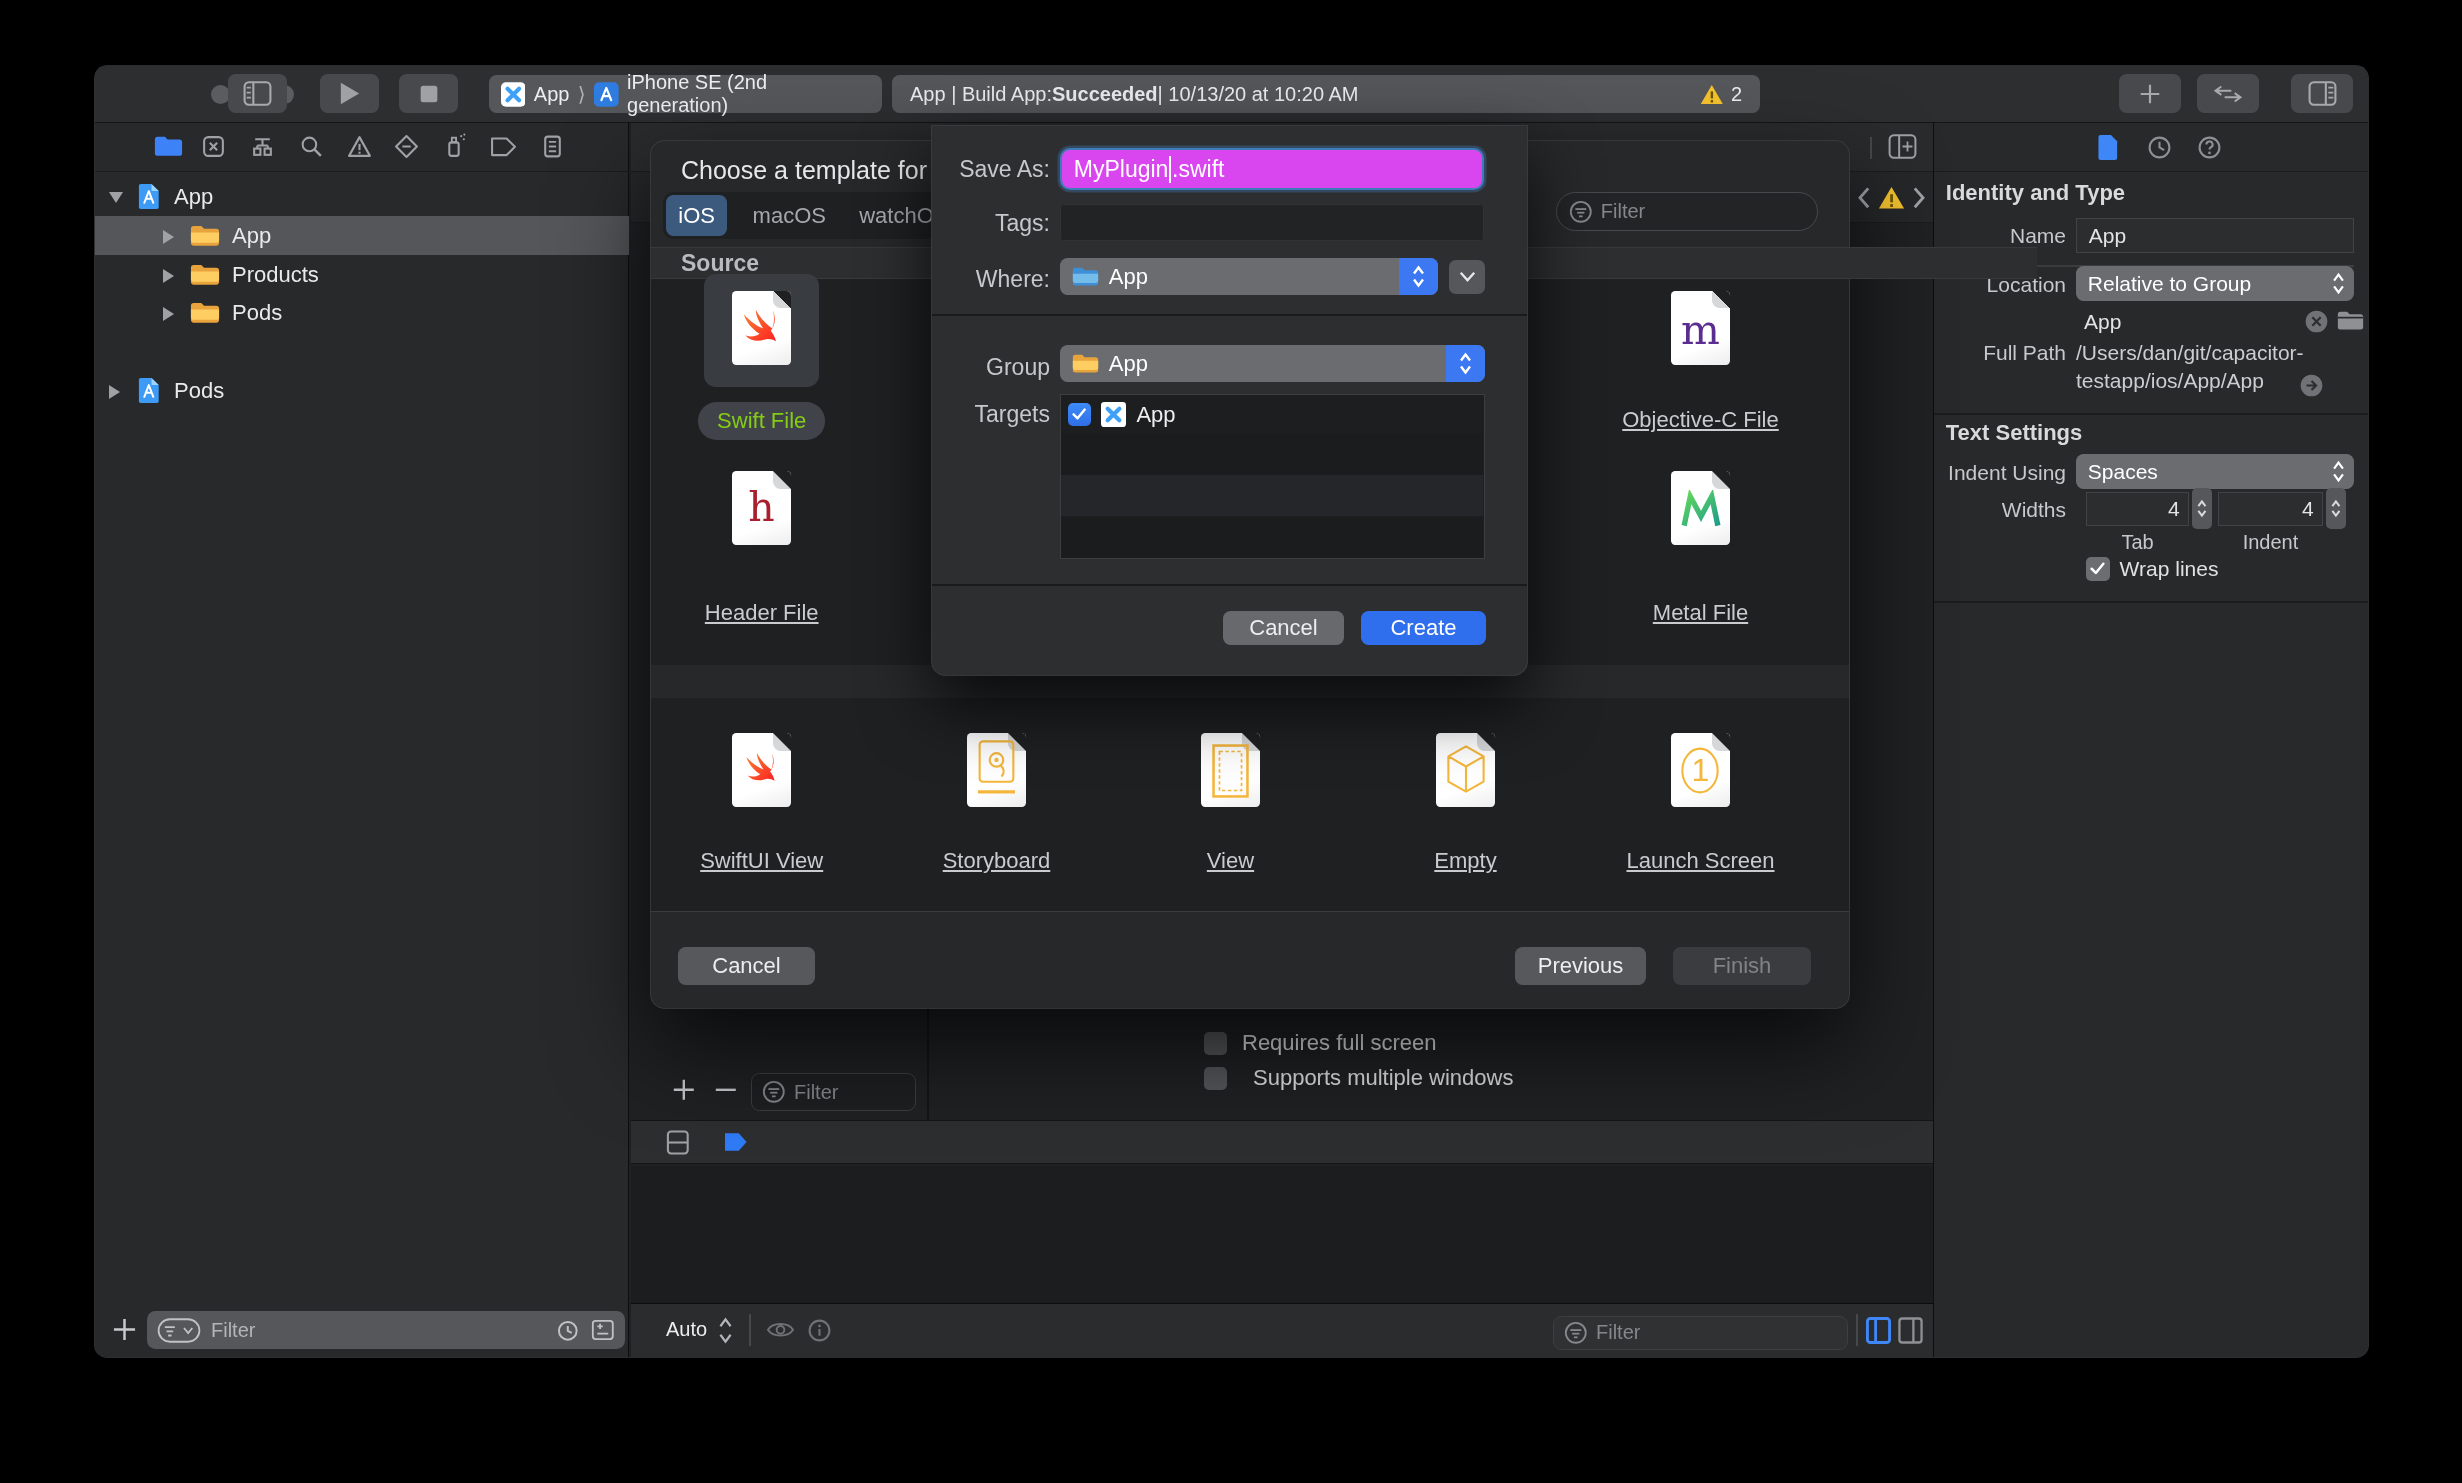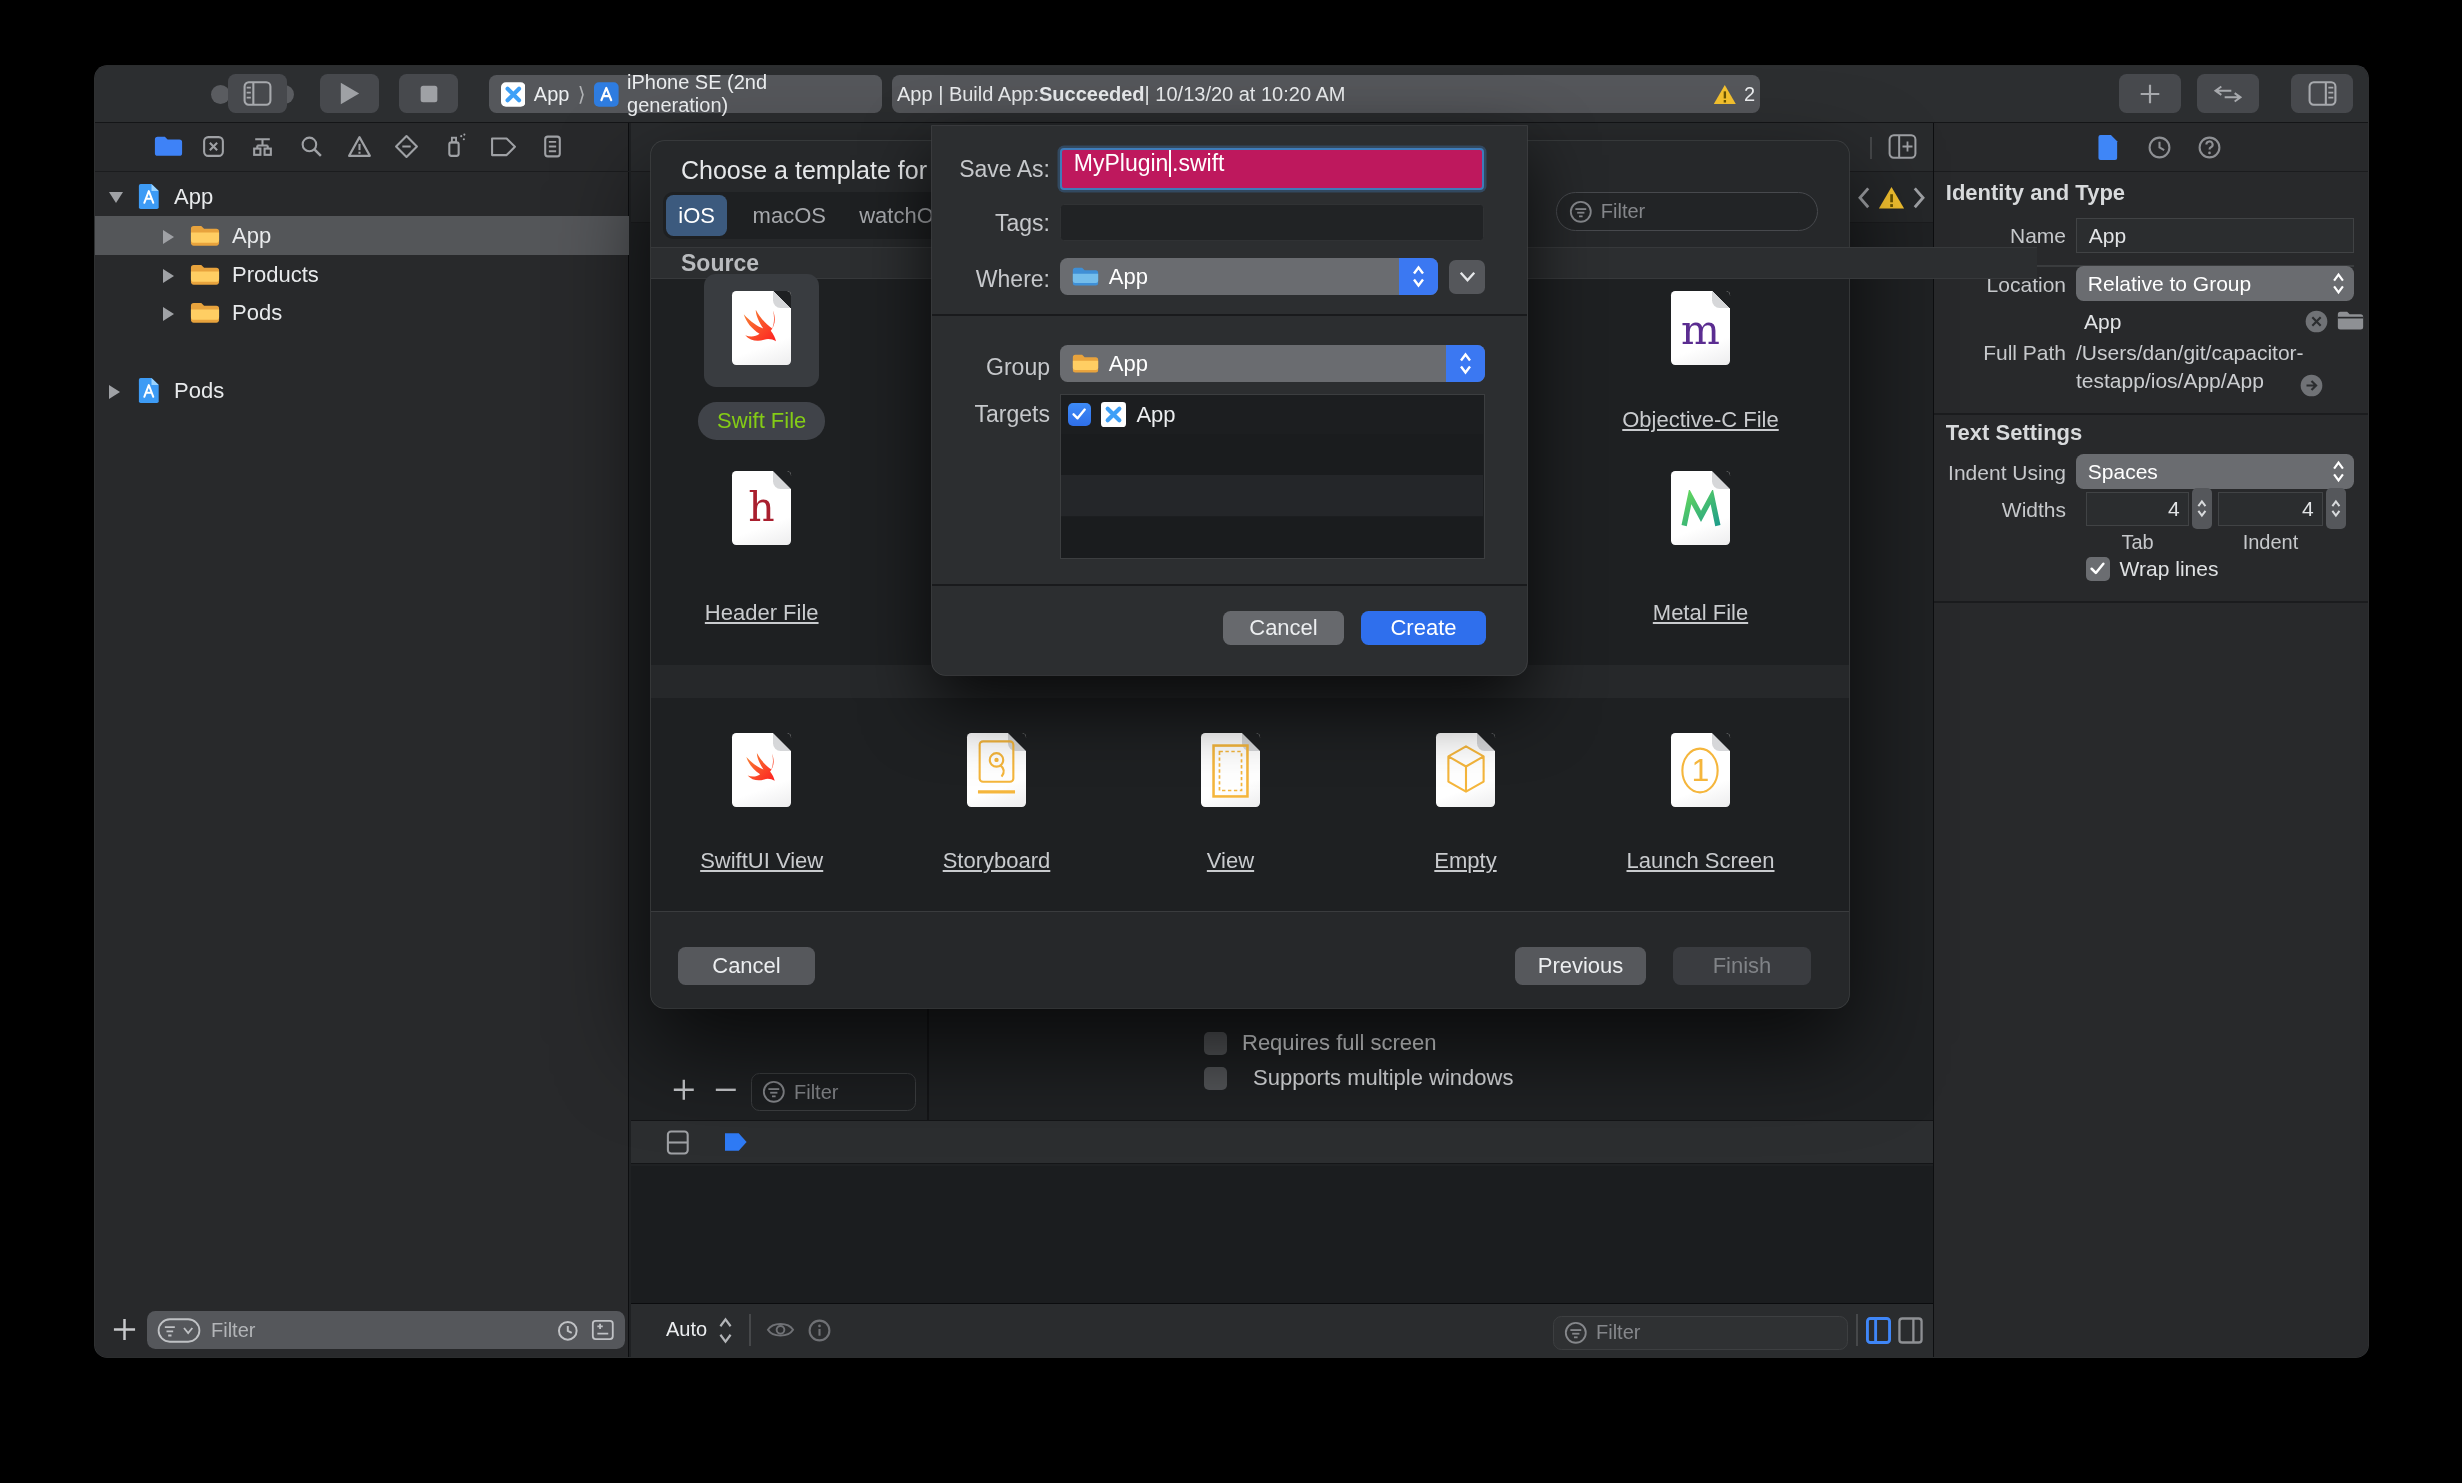--- a/index.html
+++ b/index.html
@@ -80,21 +80,21 @@
         </svg>
       <span>App</span>
       <span style="color:#b0b2b5">⟩</span>
       <svg width="25" height="25" viewBox="0 0 30 30">
           <rect width="30" height="30" rx="6" fill="#2f7de1"></rect>
           <path d="M9 22 L15 7 L21 22 M11 17 h8" stroke="#fff" stroke-width="2.6" fill="none" stroke-linecap="round" stroke-linejoin="round"></path>
         </svg>
       <span>iPhone SE (2nd generation)</span>
     </div>
 
-    <div class="pill" style="left:797px;width:868px;padding:0 5px">
+    <div class="pill" style="left:797px;width:868px;padding:0 18px">
       <span>App | Build App: </span>
       <b class="stat">Succeeded</b>
       <span> | 10/13/20 at 10:20 AM</span>
       <span style="margin-left:auto;display:flex;align-items:center;gap:6.8px">
         <svg width="23.6" height="21" viewBox="0 0 30 26">
             <path d="M15 1 L29 25 H1 Z" fill="#f6c32f"></path>
             <rect x="13.6" y="9" width="3" height="9" fill="#6b5500"></rect>
             <rect x="13.6" y="20" width="3" height="3.2" fill="#6b5500"></rect>
           </svg>
         <span>2</span>
@@ -576,21 +576,21 @@
   <div class="dbtn" style="left:864px;top:806px;width:131px">
       <span>Previous</span>
     </div>
   <div class="dbtn" style="left:1022px;top:806px;width:138px;background:#3a3c40;color:#808387">
       <span>Finish</span>
     </div>
 </div>
 
 <div id="sheet">
   <span class="shlabel" style="left:0;top:30px;width:118px;font-size:23px">Save As:</span>
-  <div class="abs" style="left:128px;top:22px;width:424px;height:42px;background:#be185d;border:2.5px solid #3e7cb9;border-radius:4px;box-shadow:0 0 0 2.5px rgba(62,124,185,.35);display:flex;padding:0 11.8px;color:#fff;font-size:23px">
+  <div class="abs" style="left:128px;top:22px;width:424px;height:42px;background:#d946ef;border:2.5px solid #3e7cb9;border-radius:10px;box-shadow:0 0 0 2.5px rgba(62,124,185,.35);display:flex;align-items:center;padding:0 11.8px;color:#fff;font-size:23px">
     <span>MyPlugin</span>
     <span style="width:2.1px;height:27px;background:#fff;margin:0 0.8px"></span>
     <span>.swift</span>
   </div>
 
   <span class="shlabel" style="left:0;top:84px;width:118px;font-size:23px">Tags:</span>
   <div class="abs" style="left:128px;top:78px;width:424px;height:37px;background:#212325;border:1.7px solid #303234;border-radius:3.4px"></div>
 
   <span class="shlabel" style="left:0;top:140px;width:118px;font-size:23px">Where:</span>
   <div class="dropdown" style="left:128px;top:132px;width:378px;height:37px;padding:0 11.8px;gap:10px">

